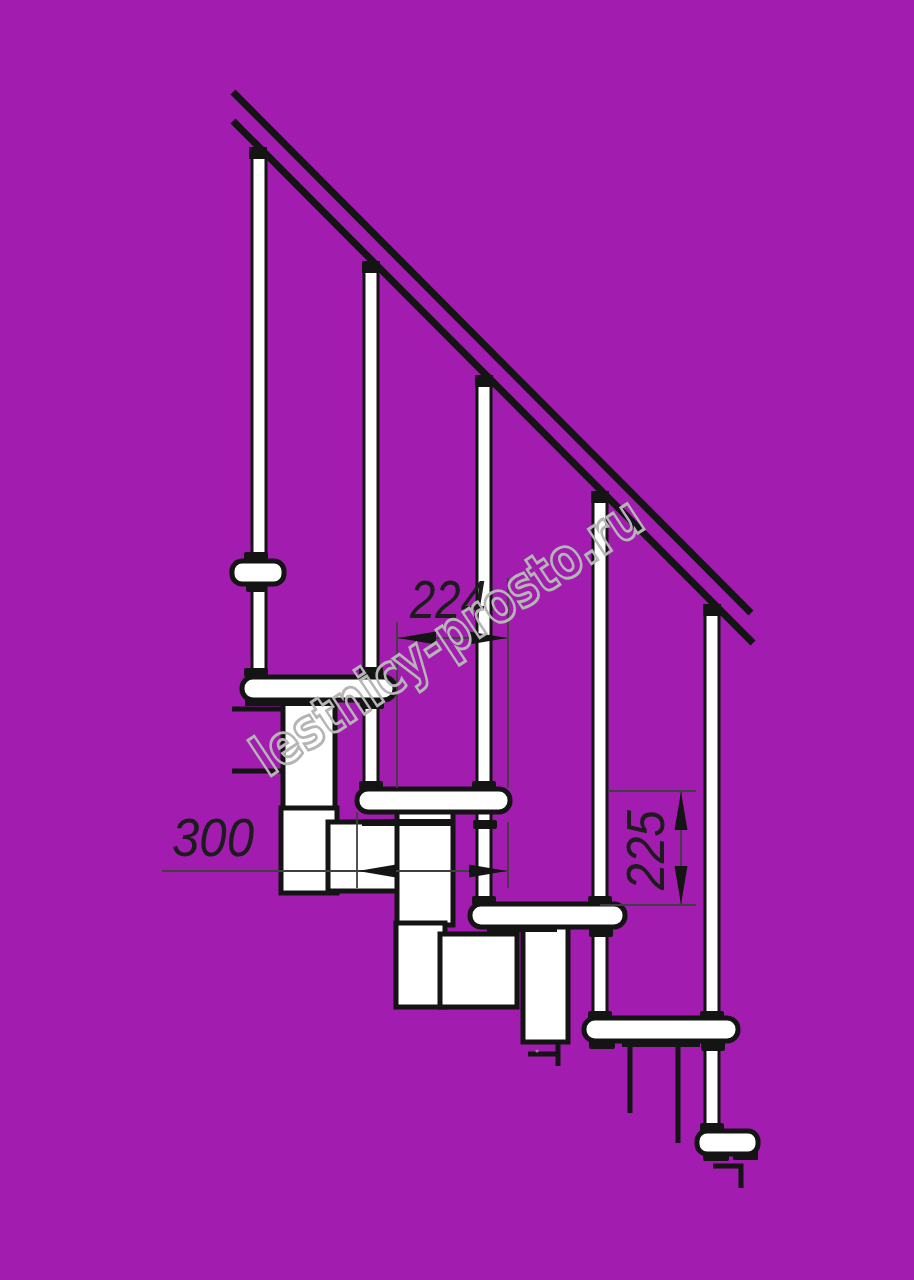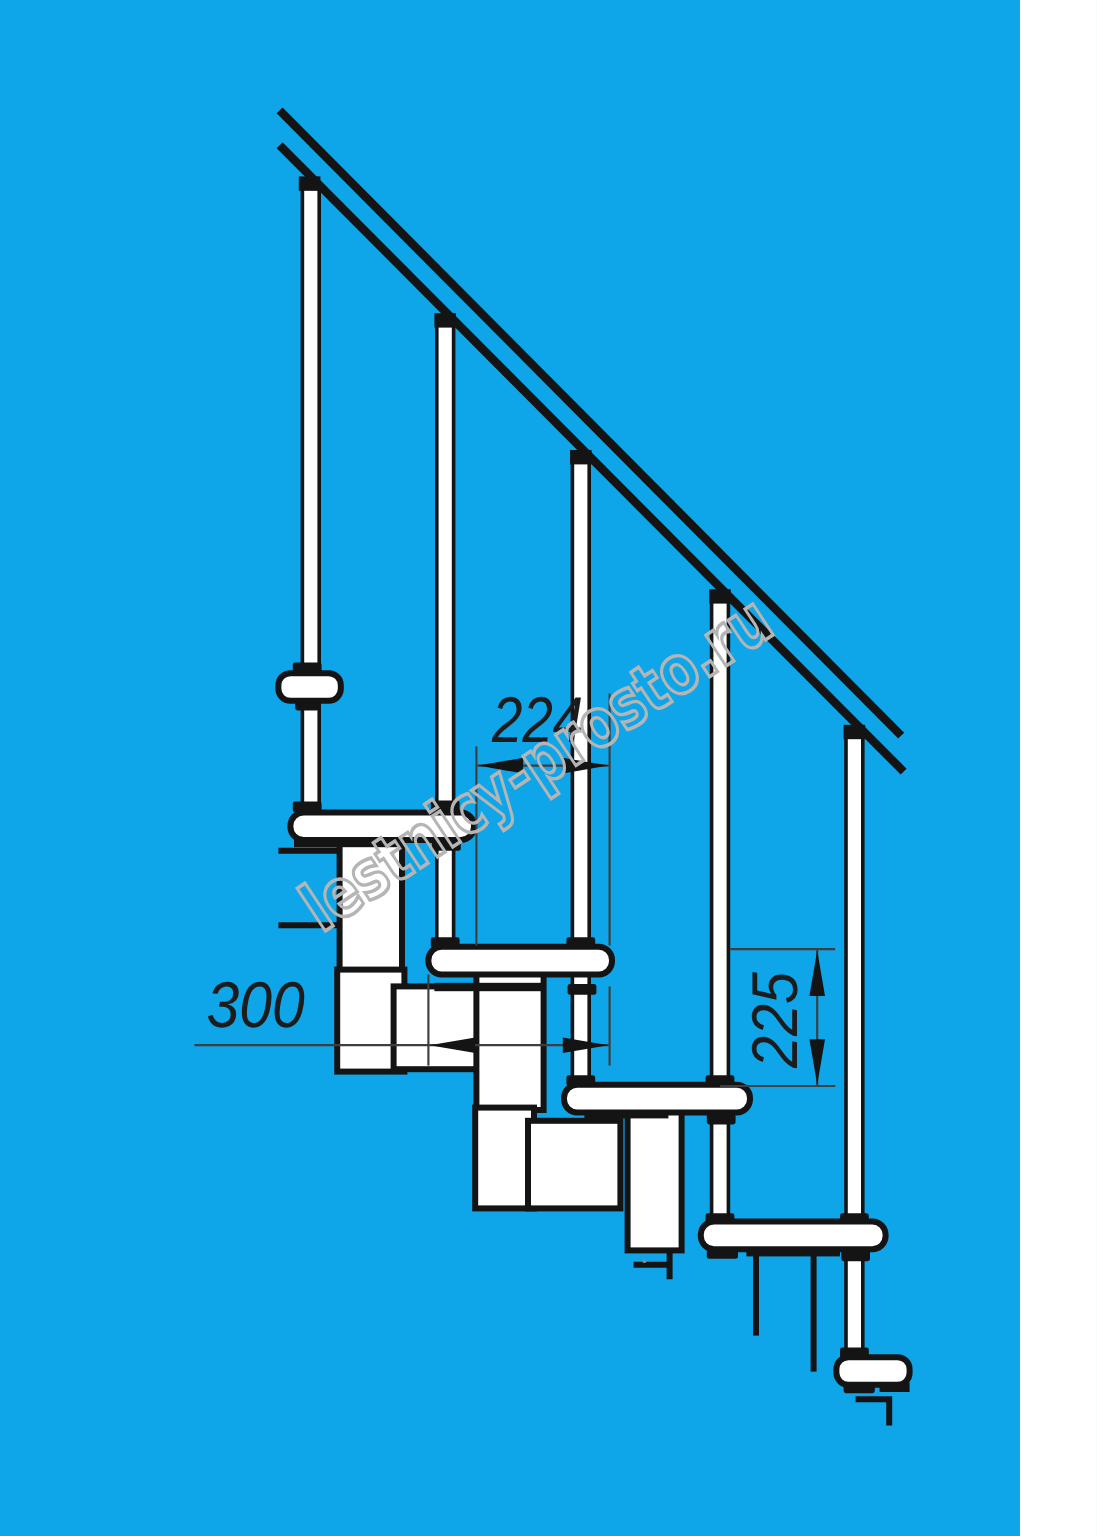--- a/index.html
+++ b/index.html
@@ -6,23 +6,23 @@
     margin: 0;
     padding: 0;
     background: #ffffff;
     width: 914px;
     height: 1280px;
     overflow: hidden;
     font-family: "Liberation Sans", sans-serif;
   }
   .stage {
     position: relative;
-    width: 850px;
+    width: 914px;
     height: 1280px;
-    background: #0ea5e9;
+    background: #a21caf;
   }
   svg { display: block; }
 
   
   .thick  { stroke: #141414; stroke-width: 7; fill: none; }
   .mod    { stroke: #141414; stroke-width: 5; fill: #ffffff; }
   .modln  { stroke: #141414; stroke-width: 5; fill: none; }
   .tread  { stroke: #141414; stroke-width: 5; fill: #ffffff; }
   .post   { stroke: #141414; stroke-width: 3; fill: #ffffff; }
   .blk    { fill: #141414; stroke: none; }

